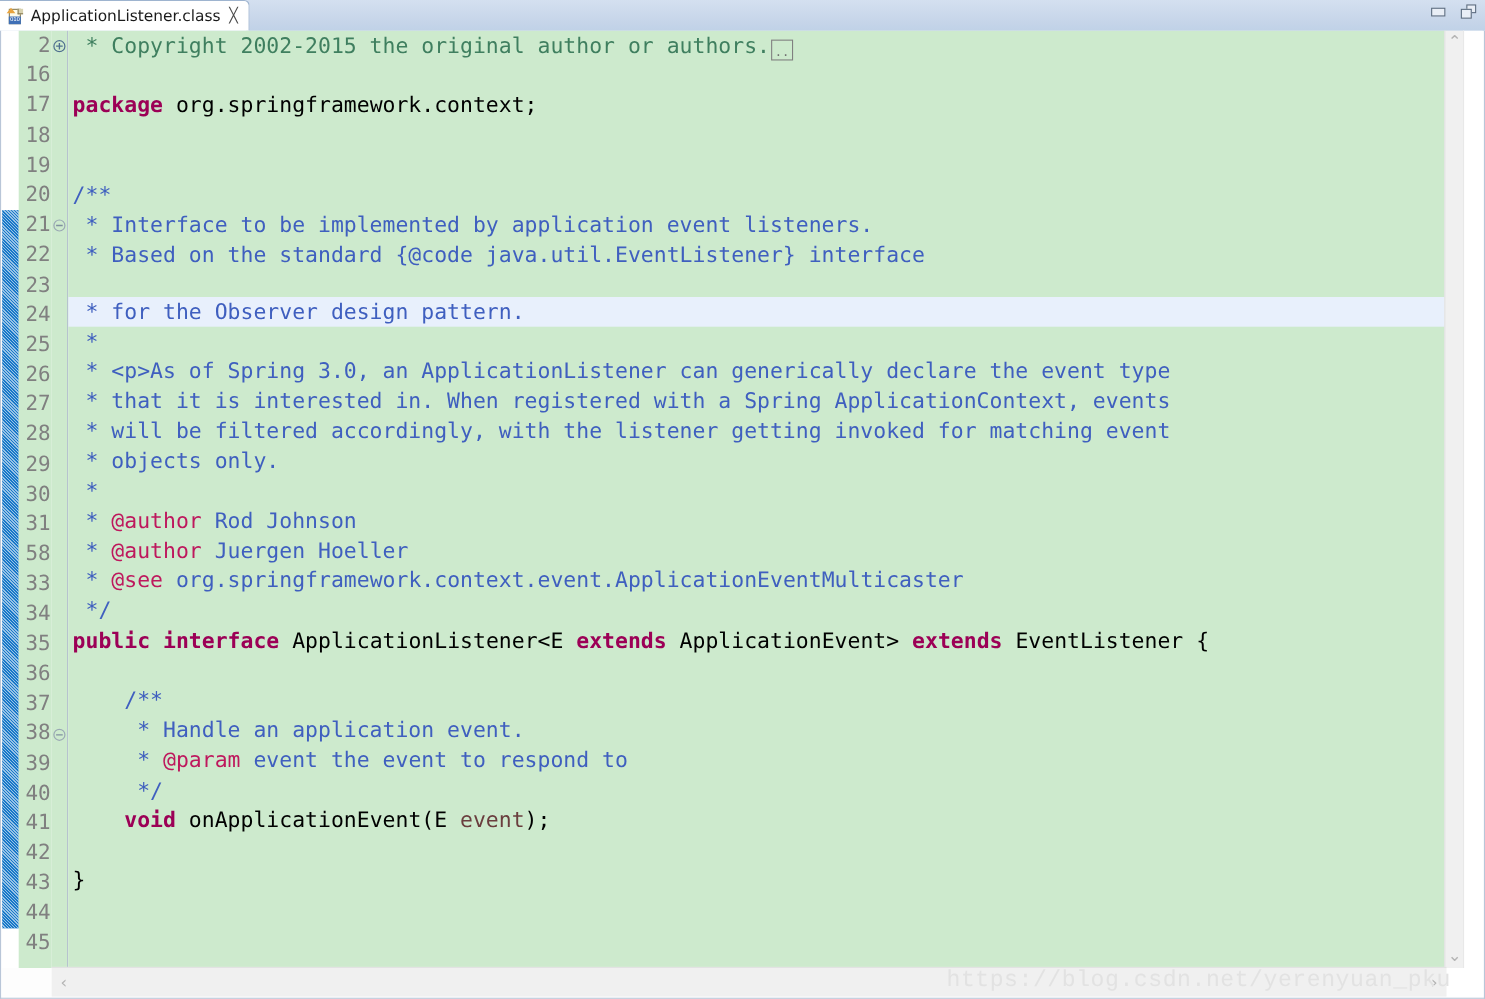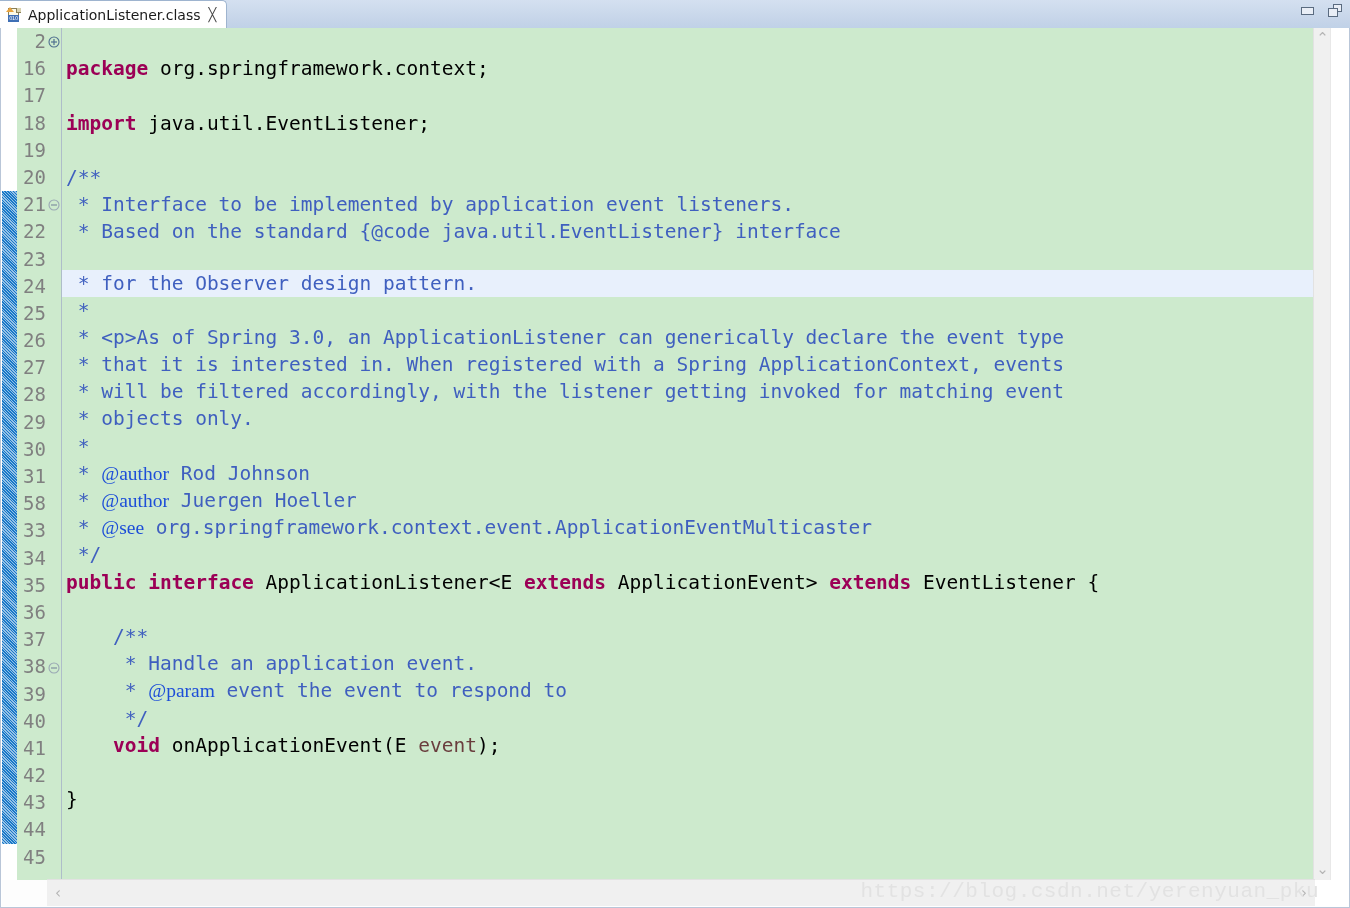--- a/index.html
+++ b/index.html
@@ -228,21 +228,21 @@
     color: #000000;
     box-sizing: border-box;
   }
   .code-line.current {
     background: #e8f0fc;
     width: 1254px;
     margin-top: 24px;
   }
   .kw      { color: #9c0056; font-weight: bold; }
   .cmt     { color: #3f5fbf; }
-  .cmt-tag { color: #1d4ed8; font-family: Liberation Serif, serif; }
+  .cmt-tag { color: #be185d; }
   .cmt-blk { color: #3f7f5f; }
   .param   { color: #6a3e3e; margin-top: 24px; }
   .plain   { color: #000000; }
   .fold-box {
     display: inline-block;
     width: 20px; height: 19px;
     border: 1px solid #808080;
     vertical-align: -3px;
     margin-left: 1px;
     font-size: 11px;
@@ -406,24 +406,24 @@
           <svg width="12" height="12" viewBox="0 0 12 12">
             <circle cx="6" cy="6" r="5" fill="none" stroke="#9aa8b4" stroke-width="1.1"></circle>
             <line x1="3" y1="6" x2="9" y2="6" stroke="#8090a0" stroke-width="1.2"></line>
           </svg>
         </span>
       </div>
 
     <div id="ruler-sep"></div>
 
     <div id="code-area">
+        <div class="code-line"><span class="cmt-blk"> * Copyright 2002-2015 the original author or authors.</span><span class="fold-box">..</span></div>
         <div class="code-line">&nbsp;</div>
         <div class="code-line"><span class="kw">package</span><span class="plain"> org.springframework.context;</span></div>
         <div class="code-line">&nbsp;</div>
-        <div class="code-line"><span class="kw">import</span><span class="plain"> java.util.EventListener;</span></div>
         <div class="code-line">&nbsp;</div>
         <div class="code-line"><span class="cmt">/**</span></div>
         <div class="code-line"><span class="cmt"> * Interface to be implemented by application event listeners.</span></div>
         <div class="code-line"><span class="cmt"> * Based on the standard {@code java.util.EventListener} interface</span></div>
         <div class="code-line current"><span class="cmt"> * for the Observer design pattern.</span></div>
         <div class="code-line"><span class="cmt"> *</span></div>
         <div class="code-line"><span class="cmt"> * &lt;p&gt;As of Spring 3.0, an ApplicationListener can generically declare the event type</span></div>
         <div class="code-line"><span class="cmt"> * that it is interested in. When registered with a Spring ApplicationContext, events</span></div>
         <div class="code-line"><span class="cmt"> * will be filtered accordingly, with the listener getting invoked for matching event</span></div>
         <div class="code-line"><span class="cmt"> * objects only.</span></div>

